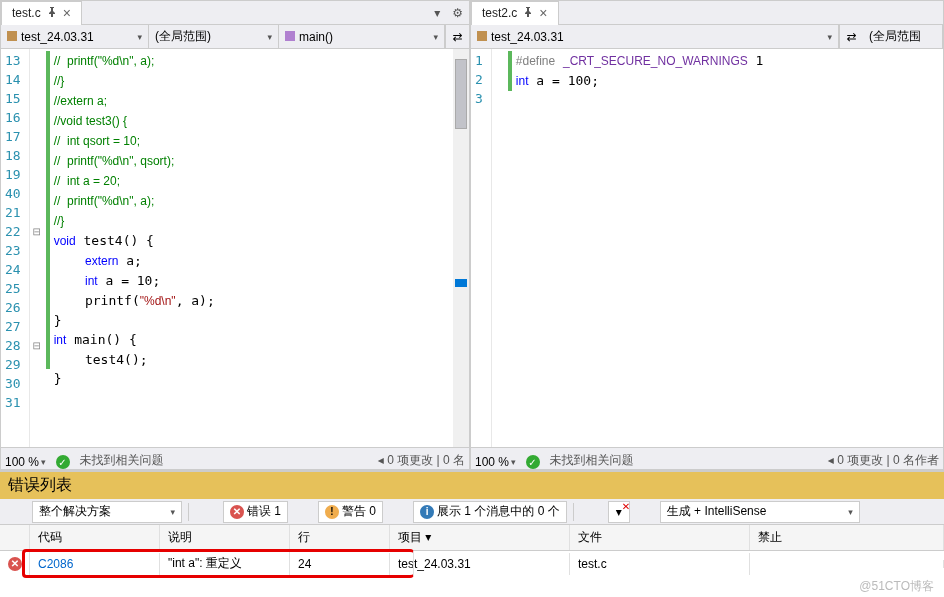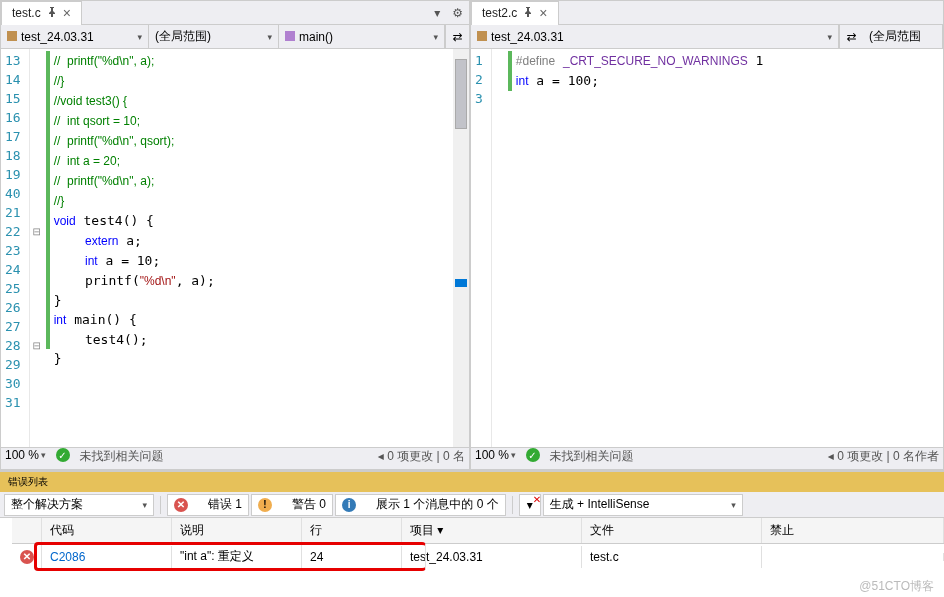--- a/index.html
+++ b/index.html
@@ -31,34 +31,34 @@
 .code-line.green-bar { border-left-color: #5cb85c; }
 .kw { color: #0000ff; }
 .str { color: #a31515; }
 .cmt { color: #008000; }
 .pp { color: #808080; }
 .macroid { color: #7030a0; }
 .scroll-v { position: absolute; right: 0; top: 0; bottom: 0; width: 16px; background: #f0f0f0; }
 .scroll-thumb { background: #c2c3c9; border: 1px solid #aaa; }
 .scroll-v .scroll-thumb { position: absolute; left: 2px; right: 2px; }
 .blue-mark { position: absolute; right: 2px; left: 2px; height: 8px; background: #0078d7; }
-.status-bar { display: flex; align-items: flex-start; height: 22px; background: #eeeef2; border-top: 1px solid #ccc; padding: 0 4px; gap: 10px; }
+.status-bar { display: flex; align-items: flex-end; height: 22px; background: #eeeef2; border-top: 1px solid #ccc; padding: 0 4px; gap: 10px; }
 .zoom { display: flex; align-items: center; gap: 2px; }
 .ok-icon { width: 14px; height: 14px; border-radius: 50%; background: #3a3; color: #fff; display: inline-flex; align-items: center; justify-content: center; font-size: 10px; }
 .status-text { color: #555; }
 .err-panel { flex: 1; display: flex; flex-direction: column; border-top: 2px solid #ccc; }
-.err-title { background: #e6c15a; padding: 3px 8px; font-size: 10px; color: #000; }
+.err-title { background: #e6c15a; padding: 3px 8px; font-size: 16px; color: #000; }
 .err-toolbar { display: flex; align-items: center; height: 26px; padding: 2px 4px; gap: 2px; background: #eeeef2; border-bottom: 1px solid #ccc; }
-.tb-item { display: flex; align-items: center; gap: 20px; padding: 2px 6px; border: 1px solid #ccc; background: #fff; height: 22px; }
+.tb-item { display: flex; align-items: center; gap: 3px; padding: 2px 6px; border: 1px solid #ccc; background: #fff; height: 22px; margin-left: 28px; }
 .sep { width: 1px; height: 18px; background: #ccc; margin: 0 4px; }
 .err-icon { width: 14px; height: 14px; border-radius: 50%; display: inline-flex; align-items: center; justify-content: center; color: #fff; font-size: 10px; font-weight: bold; }
 .err-icon.red { background: #d9534f; }
 .err-icon.yellow { background: #f0ad4e; color: #000; }
 .err-icon.blue { background: #337ab7; }
-.err-table { flex: 1; background: #fff; padding-left: 12px; }
+.err-table { flex: 1; background: #fff; }
 .err-head { display: flex; border-bottom: 1px solid #ccc; background: #f5f5f5; }
 .err-head > div, .err-row > div { padding: 4px 8px; border-right: 1px solid #e0e0e0; }
 .col-blank { width: 30px; }
 .col-code { width: 130px; }
 .col-desc { width: 130px; }
 .col-line { width: 100px; }
 .col-proj { width: 180px; }
 .col-file { width: 180px; }
 .col-forbid { flex: 1; }
 .err-row { display: flex; align-items: center; position: relative; }
@@ -144,20 +144,21 @@
           <div class="fb"></div>
           <div class="fb"></div>
           <div class="fb">⊟</div>
           <div class="fb"></div>
           <div class="fb"></div>
           <div class="fb"></div>
         </div>
       <div class="code-col" id="code-left">
           <div class="code-line green-bar"><span class="cmt">//  printf("%d\n", a);</span></div>
           <div class="code-line green-bar"><span class="cmt">//}</span></div>
+          <div class="code-line green-bar"><span class="cmt">//extern a;</span></div>
           <div class="code-line green-bar"><span class="cmt">//void test3() {</span></div>
           <div class="code-line green-bar"><span class="cmt">//  int qsort = 10;</span></div>
           <div class="code-line green-bar"><span class="cmt">//  printf("%d\n", qsort);</span></div>
           <div class="code-line green-bar"><span class="cmt">//  int a = 20;</span></div>
           <div class="code-line green-bar"><span class="cmt">//  printf("%d\n", a);</span></div>
           <div class="code-line green-bar"><span class="cmt">//}</span></div>
           <div class="code-line green-bar"><span class="kw">void</span> test4() {</div>
           <div class="code-line green-bar">    <span class="kw">extern</span> a;</div>
           <div class="code-line green-bar">    <span class="kw">int</span> a = 10;</div>
           <div class="code-line green-bar">    printf(<span class="str">"%d\n"</span>, a);</div>

